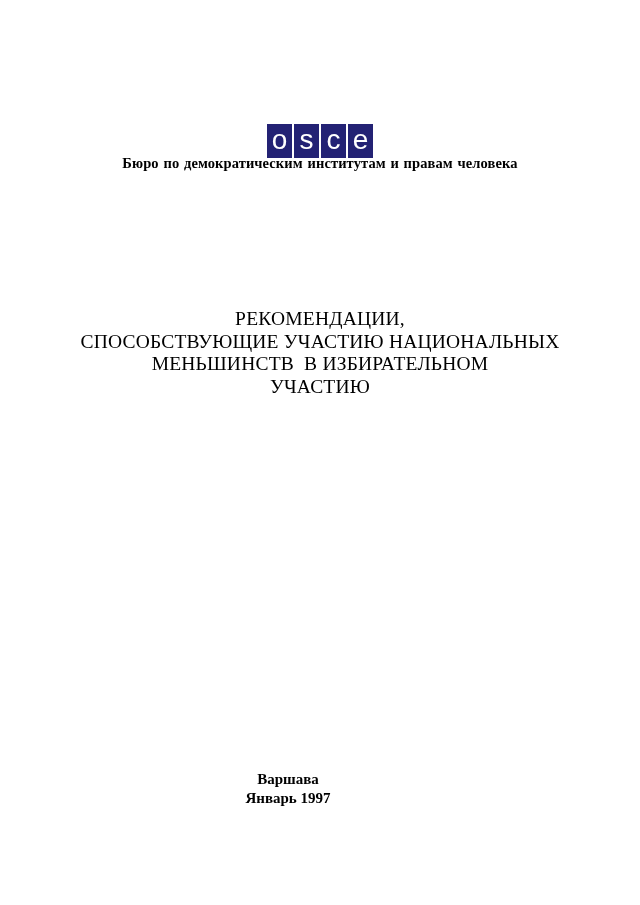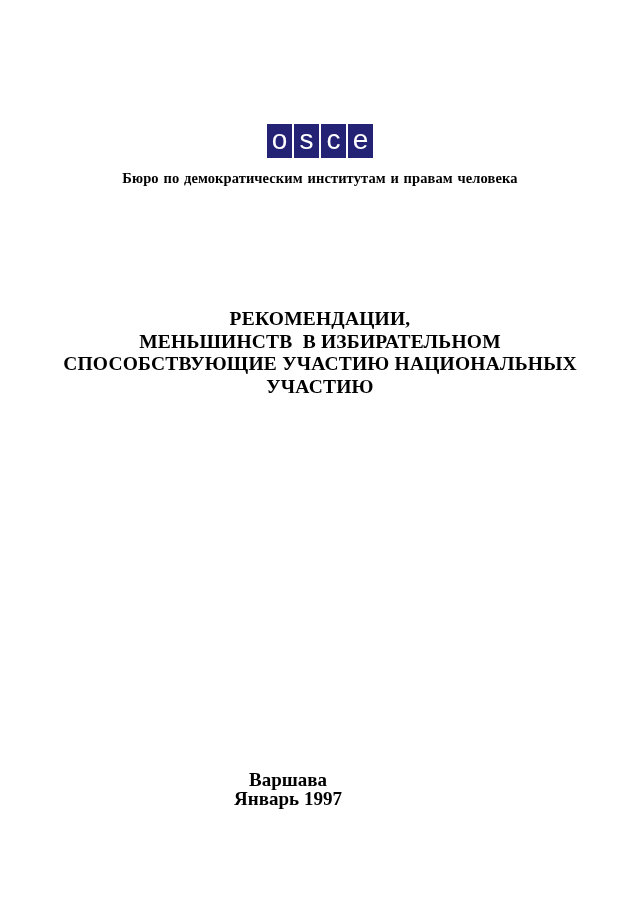--- a/index.html
+++ b/index.html
@@ -51,55 +51,55 @@
     line-height: 1;
     font-weight: 400;
     letter-spacing: 0;
     padding-bottom: 2px;
     box-sizing: border-box;
   }
 
   
   .org-subtitle {
     position: absolute;
-    top: 170px;
+    top: 155px;
     left: 0;
     width: 640px;
     text-align: center;
     font-size: 14.5px;
     font-weight: bold;
     letter-spacing: 0.1px;
     word-spacing: 1px;
   }
 
   
   .doc-title {
     position: absolute;
     top: 308px;
     left: 0;
     width: 640px;
     text-align: center;
     font-size: 19.5px;
-    font-weight: bold;
+    font-weight: normal;
     line-height: 22.5px;
     letter-spacing: 0.2px;
   }
   .doc-title .title-line {
     display: block;
     white-space: pre;
   }
 
   
   .imprint {
     position: absolute;
     top: 770px;
     left: 0;
     width: 576px;
     text-align: center;
-    font-size: 19px;
+    font-size: 15px;
     font-weight: bold;
     line-height: 19px;
   }
   .imprint .imprint-line {
     display: block;
   }
 </style>
 </head>
 <body>
 
@@ -111,22 +111,22 @@
       <span class="logo-tile">s</span>
       <span class="logo-tile">c</span>
       <span class="logo-tile">e</span>
     </div>
   </div>
 
   <div class="org-subtitle">Бюро по демократическим институтам и правам человека</div>
 
   <div class="doc-title">
     <span class="title-line">РЕКОМЕНДАЦИИ,</span>
+    <span class="title-line">СПОСОБСТВУЮЩИЕ УЧАСТИЮ НАЦИОНАЛЬНЫХ</span>
     <span class="title-line">МЕНЬШИНСТВ  В ИЗБИРАТЕЛЬНОМ</span>
-    <span class="title-line">СПОСОБСТВУЮЩИЕ УЧАСТИЮ НАЦИОНАЛЬНЫХ</span>
     <span class="title-line">УЧАСТИЮ</span>
   </div>
 
   <div class="imprint">
     <span class="imprint-line">Варшава</span>
     <span class="imprint-line">Январь 1997</span>
   </div>
 
 </div>
 

